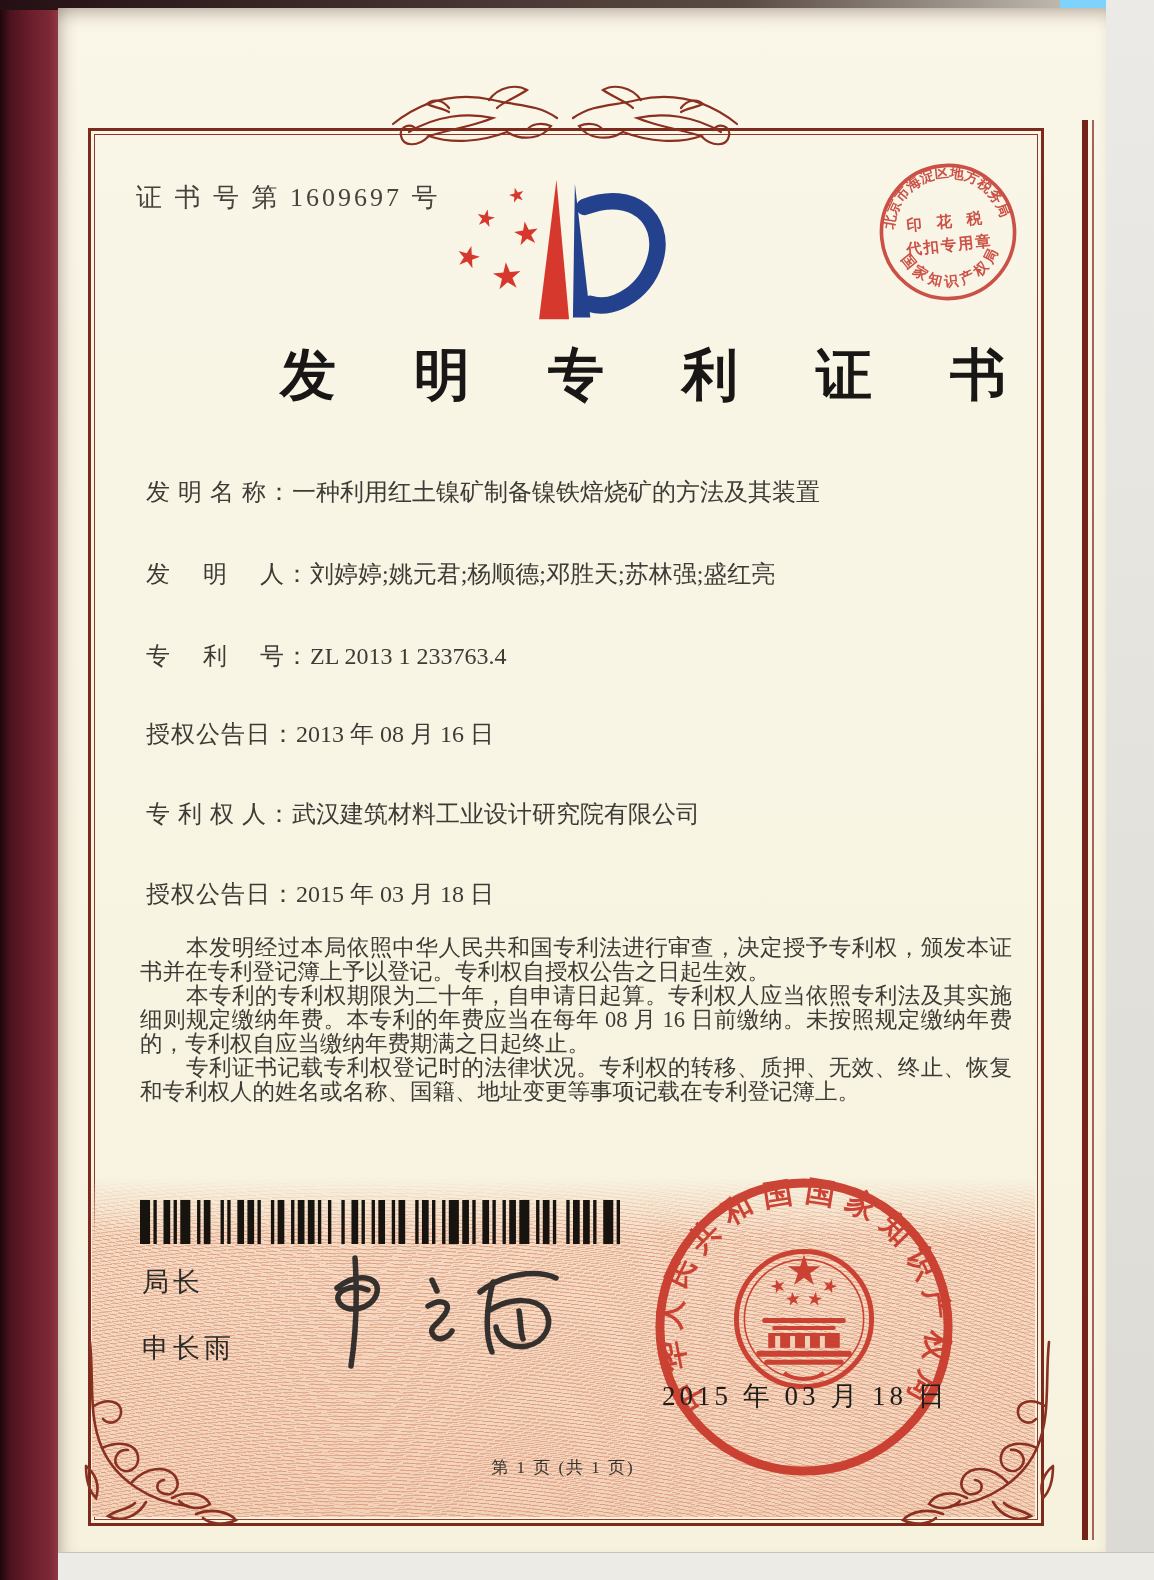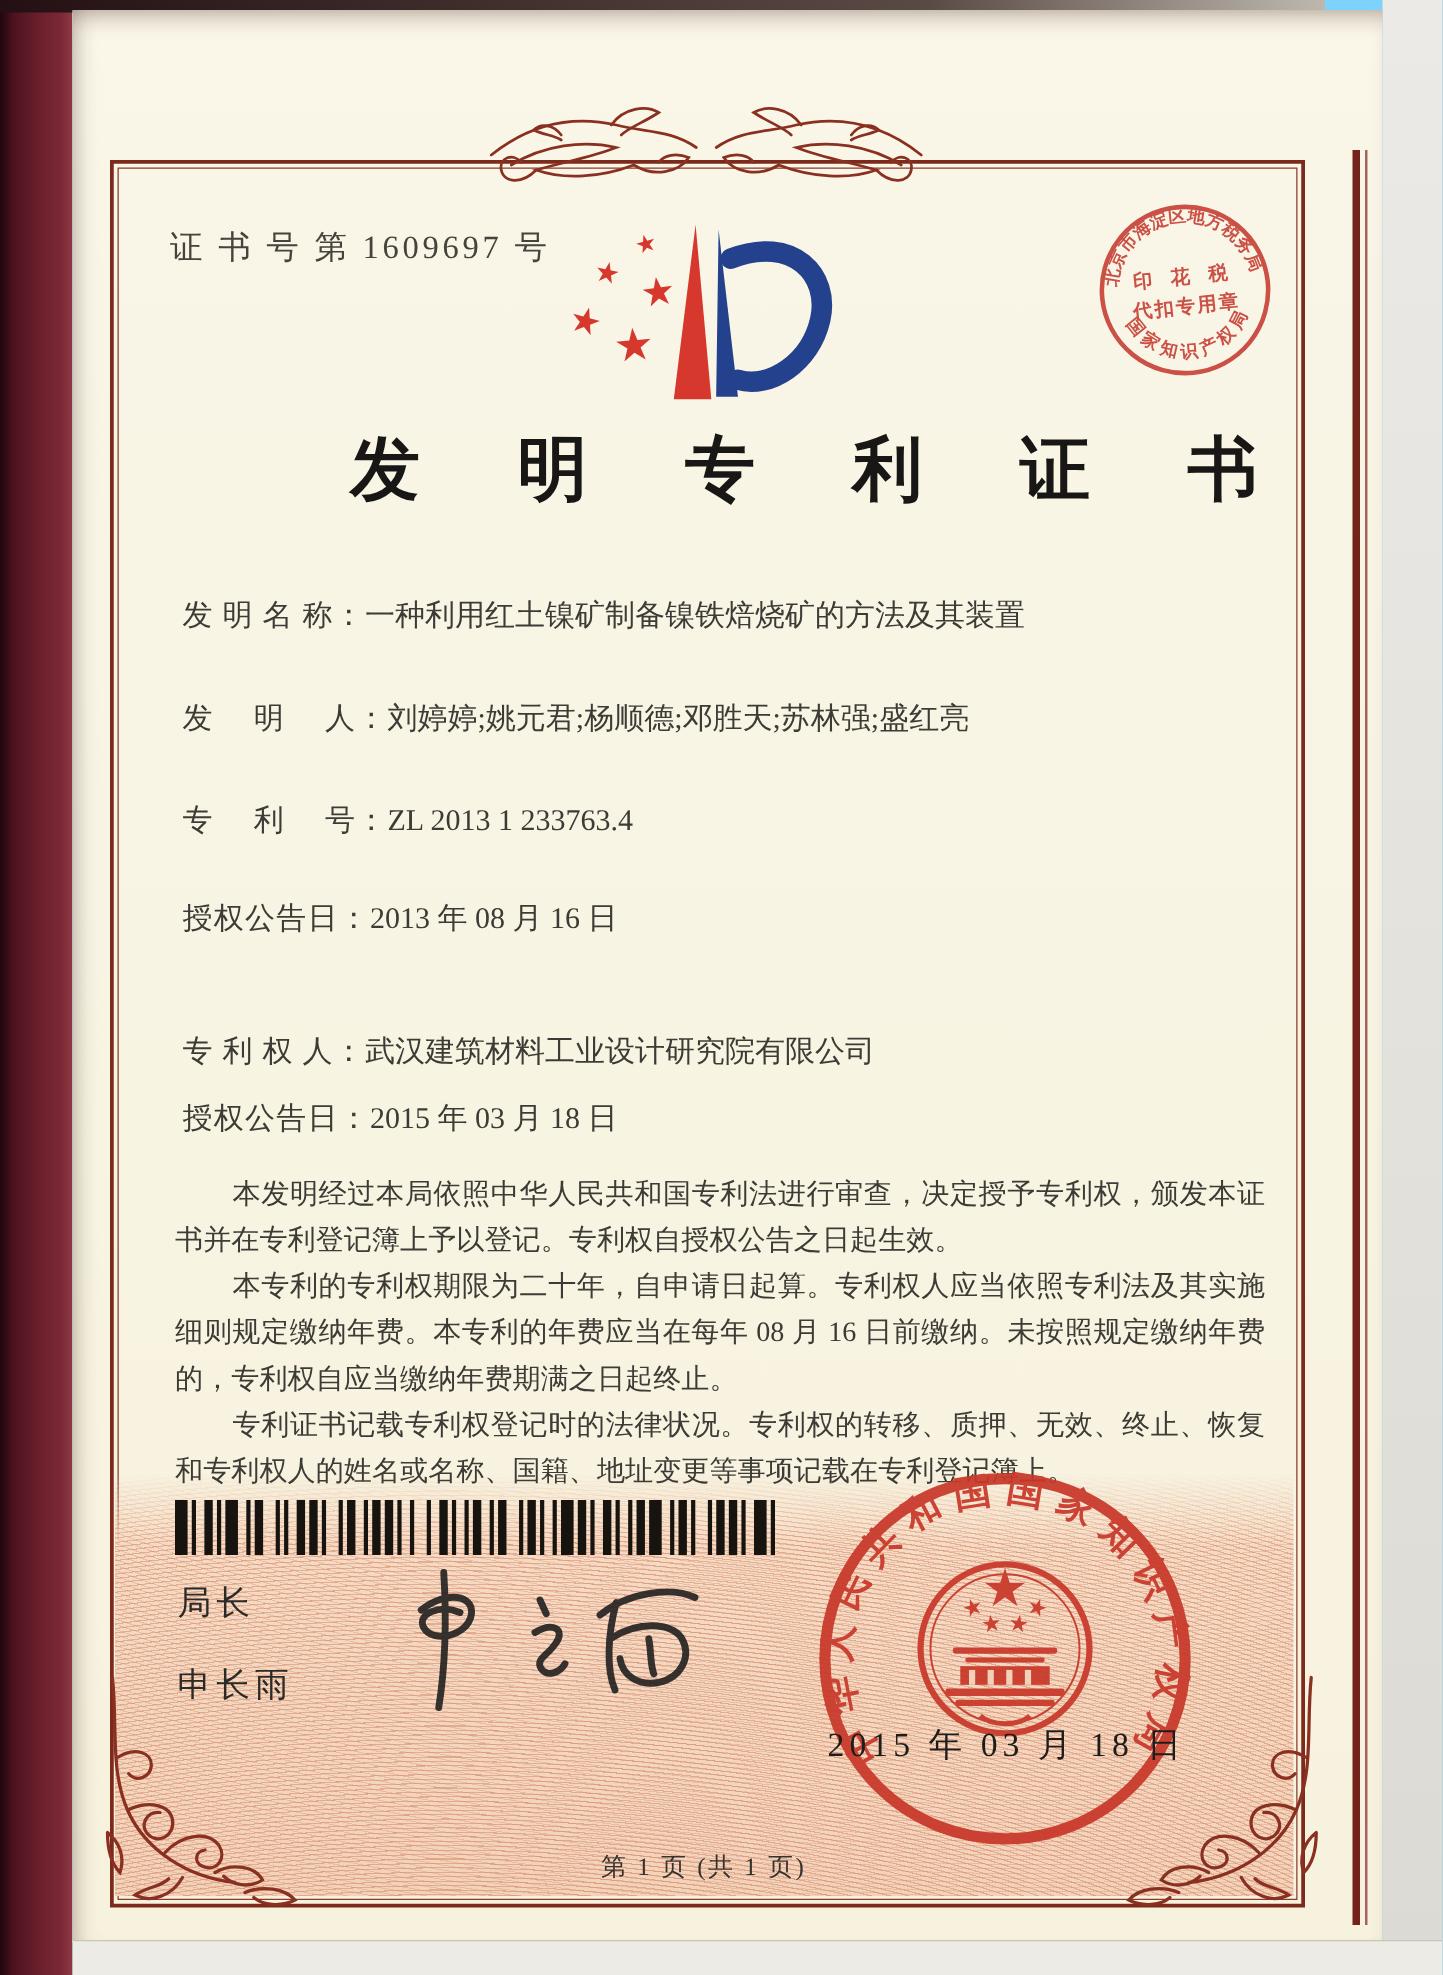--- a/index.html
+++ b/index.html
@@ -27,28 +27,28 @@
       repeating-radial-gradient(1500px 860px at 78% -175%, rgba(209,130,96,.30) 0 1.4px, rgba(0,0,0,0) 1.4px 6.4px),
       linear-gradient(180deg,#f6dcc6,#f3d2ba);
     -webkit-mask-image:linear-gradient(to bottom,transparent,#000 58px);
     mask-image:linear-gradient(to bottom,transparent,#000 58px);}
   .cert-no{position:absolute;left:136px;top:180px;font-size:26px;color:#46423c;letter-spacing:3px;z-index:2;}
   .title{position:absolute;left:88px;top:338px;width:950px;text-align:right;font-size:56px;font-weight:bold;
          color:#181716;letter-spacing:32px;text-indent:32px;z-index:2;}
   .field-row{position:absolute;left:146px;font-size:24px;color:#3d3b36;white-space:nowrap;z-index:2;}
   .field-row .lab{letter-spacing:1px;}
   .paras{position:absolute;left:140px;top:936px;width:872px;z-index:2;}
-  .paras p{margin:0 0 0 0;font-size:22.5px;line-height:37px;color:#3d3b36;text-indent:46px;text-align:justify;}
+  .paras p{margin:0 0 0 0;font-size:22.5px;line-height:24px;color:#3d3b36;text-indent:46px;text-align:justify;}
   .barcode-wrap{position:absolute;left:140px;top:1200px;width:480px;height:44px;z-index:2;}
   .issuer-title{position:absolute;left:142px;top:1243px;font-size:27px;color:#2c2a26;letter-spacing:4px;z-index:2;font-family:Liberation Serif, serif;margin-top:21px;}
   .issuer-name{position:absolute;left:142px;top:1330px;font-size:27px;color:#2c2a26;letter-spacing:4px;z-index:2;font-family:"Liberation Sans","DejaVu Sans",sans-serif;}
   .signature{position:absolute;left:282px;top:1248px;z-index:2;}
   .seal-big{position:absolute;left:645px;top:1168px;z-index:2;opacity:.93;}
   .seal-date{position:absolute;left:662px;top:1378px;font-size:27px;color:#1f1d1a;letter-spacing:4px;z-index:3;}
-  .footer{position:absolute;left:88px;top:1456px;width:950px;text-align:center;font-size:20px;color:#36332e;letter-spacing:2px;z-index:2;margin-top:24px;}
+  .footer{position:absolute;left:88px;top:1456px;width:950px;text-align:center;font-size:17px;color:#36332e;letter-spacing:2px;z-index:2;}
   .stamp-tax{position:absolute;left:866px;top:150px;transform:rotate(-6deg);z-index:2;opacity:.88;}
   .logo{position:absolute;left:438px;top:174px;z-index:2;}
   .dragon{position:absolute;left:385px;top:78px;z-index:2;}
   .corner-bl{position:absolute;left:76px;top:1336px;z-index:2;}
   .corner-br{position:absolute;left:868px;top:1336px;transform:scaleX(-1);z-index:2;}
 </style>
 </head>
 <body>
 
 <div class="stage">
@@ -128,21 +128,21 @@
   </div>
   <div class="field-row" style="top:476px">
     <span class="lab">发 明 名 称：</span><span>一种利用红土镍矿制备镍铁焙烧矿的方法及其装置</span>
   </div>
   <div class="field-row" style="top:640px">
     <span class="lab">专　 利　 号：</span><span>ZL 2013 1 233763.4</span>
   </div>
   <div class="field-row" style="top:718px">
     <span class="lab">授权公告日：</span><span>2013 年 08 月 16 日</span>
   </div>
-  <div class="field-row" style="top:825px">
+  <div class="field-row" style="top:798px">
     <span class="lab">专 利 权 人：</span><span>武汉建筑材料工业设计研究院有限公司</span>
   </div>
   <div class="field-row" style="top:878px">
     <span class="lab">授权公告日：</span><span>2015 年 03 月 18 日</span>
   </div>
 
   <div class="paras">
     <p>本发明经过本局依照中华人民共和国专利法进行审查，决定授予专利权，颁发本证书并在专利登记簿上予以登记。专利权自授权公告之日起生效。</p>
     <p>本专利的专利权期限为二十年，自申请日起算。专利权人应当依照专利法及其实施细则规定缴纳年费。本专利的年费应当在每年 08 月 16 日前缴纳。未按照规定缴纳年费的，专利权自应当缴纳年费期满之日起终止。</p>
     <p>专利证书记载专利权登记时的法律状况。专利权的转移、质押、无效、终止、恢复和专利权人的姓名或名称、国籍、地址变更等事项记载在专利登记簿上。</p>

